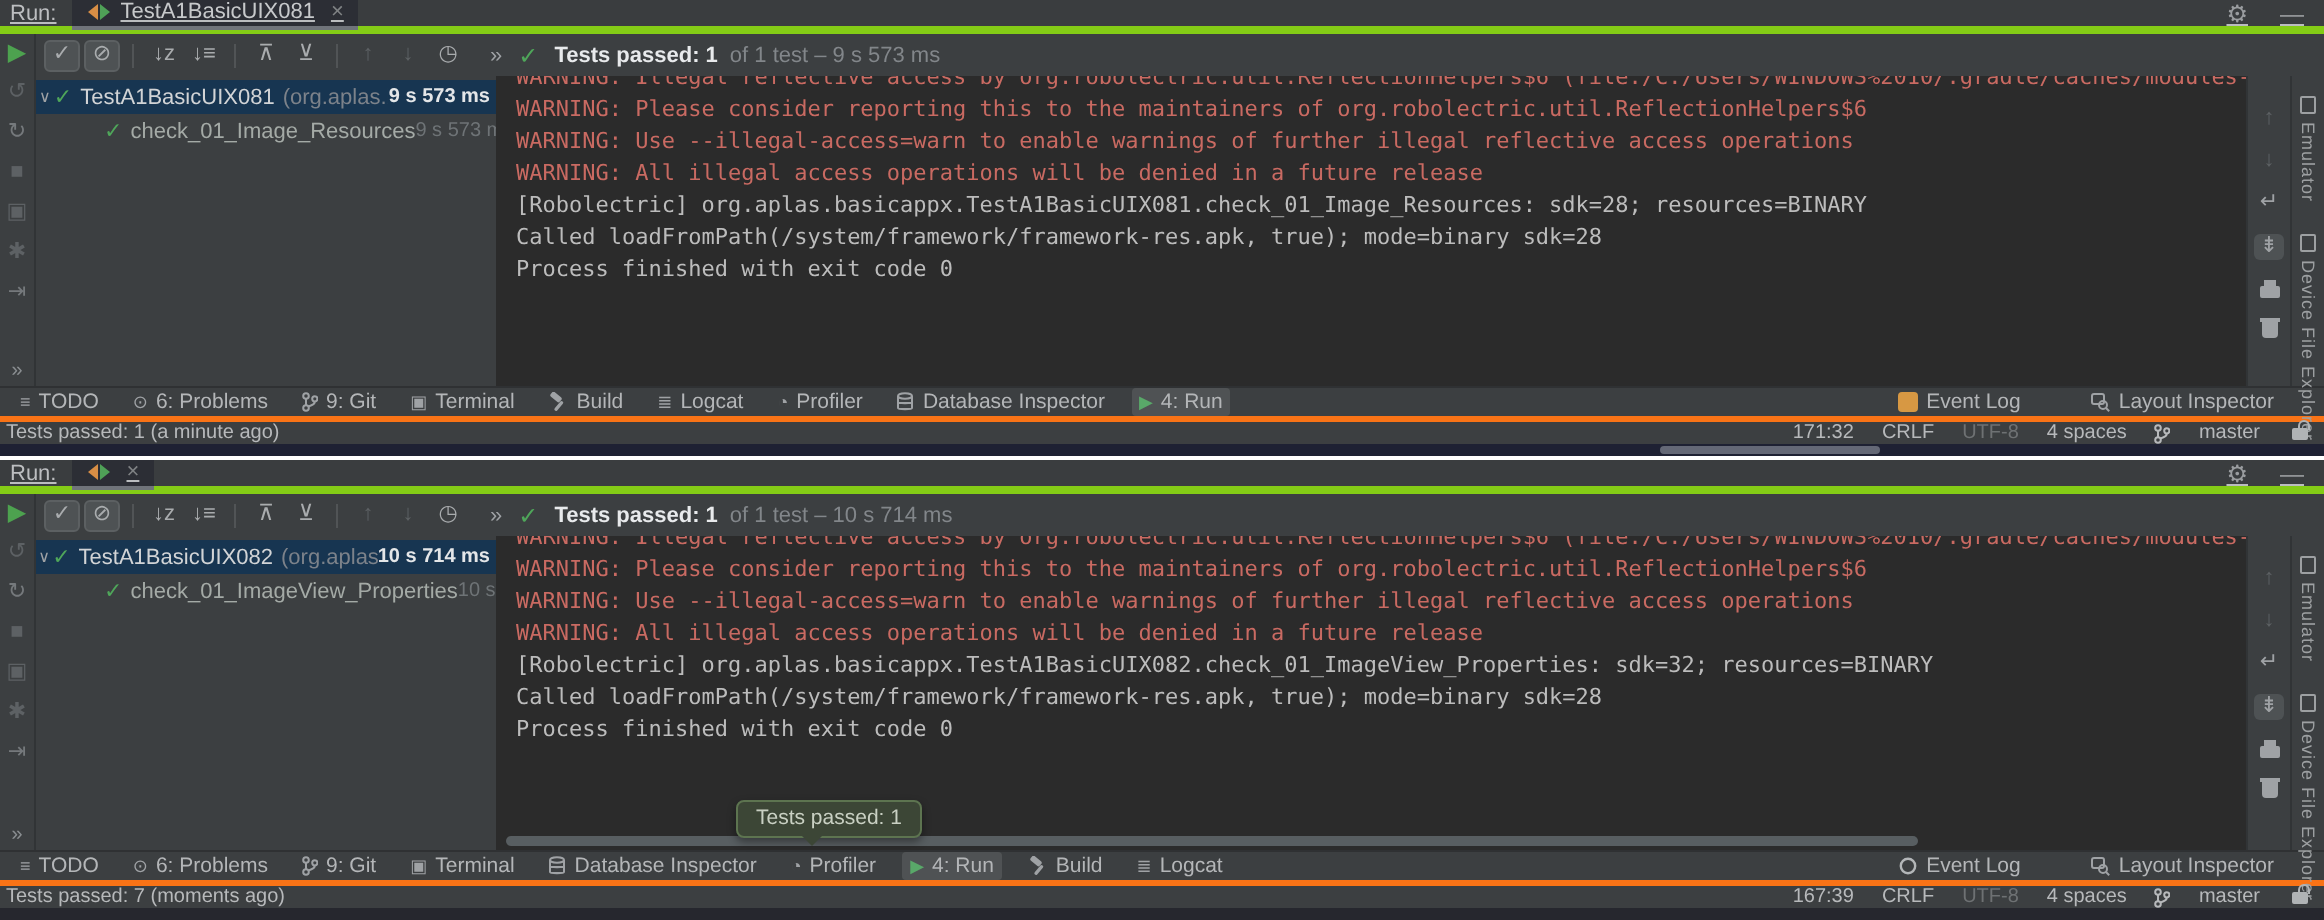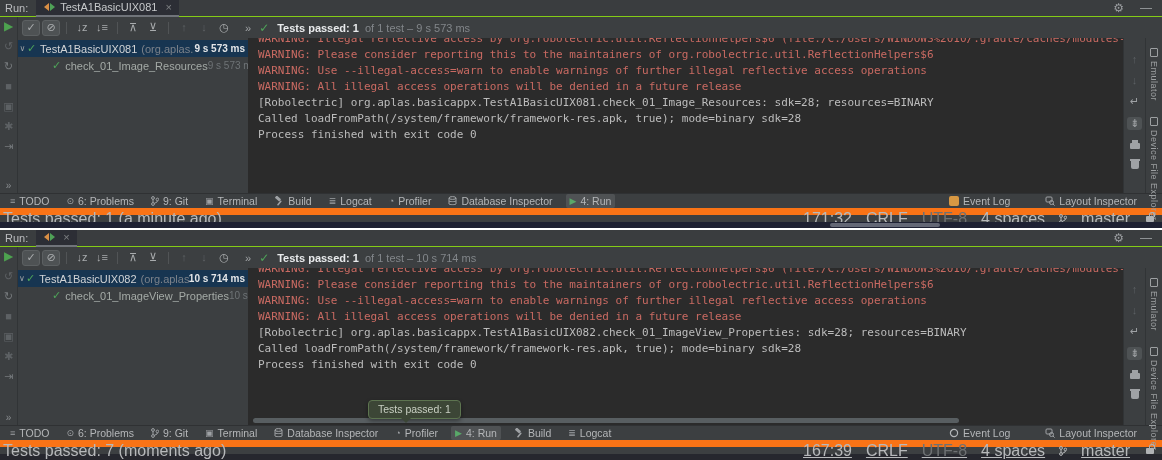--- a/index.html
+++ b/index.html
@@ -5,21 +5,21 @@
   * { margin:0; padding:0; box-sizing:border-box; }
   html,body { background:#2b2b2b; }
   .app {
     width:1162px; height:460px; overflow:hidden; position:relative;
     font-family:"Liberation Sans","DejaVu Sans",sans-serif;
     font-size:11px; color:#bbbdbf; background:#3c3f41;
   }
   .panel { position:relative; width:1162px; height:230px; overflow:hidden; background:#3c3f41; }
 
   
-  .tabbar { height:17px; display:flex; align-items:center; background:#3a3d3f; border-bottom:1px solid #84cc16; }
+  .tabbar { height:17px; display:flex; align-items:center; background:#3a3d3f; border-bottom:4px solid #84cc16;text-decoration:underline; }
   .run-label { color:#bcbec0; padding:0 8px 0 5px; }
   .tab { display:flex; align-items:center; gap:5px; height:17px; padding:0 7px 0 8px;
          background:#2c2e35; border-bottom:2px solid #70747a; cursor:pointer; }
   .tab-title { color:#c7c9cb; white-space:nowrap; }
   .tab-close { color:#7f8284; font-size:11px; margin-left:3px; }
   .cfg-icon { display:inline-flex; align-items:center; gap:1px; }
   .tri-l { width:0;height:0;border-top:4px solid transparent;border-bottom:4px solid transparent;border-right:5px solid #d98e45; }
   .tri-r { width:0;height:0;border-top:4px solid transparent;border-bottom:4px solid transparent;border-left:5px solid #4fa157; }
   .tb-right { margin-left:auto; display:flex; gap:16px; padding-right:10px; color:#9a9da0; font-size:12px; }
 
@@ -89,22 +89,22 @@
          color:#b4b6b8; cursor:pointer; white-space:nowrap; }
   .twb.active { background:rgba(255,255,255,.10); border-radius:2px; }
   .twb-ic { font-size:9px; color:#9fa2a5; line-height:1; }
   .twb-ic.green { color:#59a869; }
   .twb svg { display:block; }
   .twbar-right { margin-left:auto; display:flex; align-items:center; gap:18px; padding-right:12px; }
   .ev-badge { width:10px; height:10px; background:#d79843; border-radius:2px; display:inline-block; }
 
   
   .statusbar { height:14px; display:flex; align-items:center; padding:0 8px 0 3px;
-               background:#3c3f41; border-top:7px solid #f97316; font-size:16px; color:#b7b9bb; }
-  .sb-right { margin-left:auto; display:flex; align-items:center; gap:14px;text-decoration:underline; }
+               background:#3c3f41; border-top:3px solid #f97316; font-size:10px; color:#b7b9bb; }
+  .sb-right { margin-left:auto; display:flex; align-items:center; gap:14px; }
   .sb-dim { color:#6e7173; }
   .sb-branch { display:flex; align-items:center; gap:14px; }
   .lock-icon { width:8px; height:6px; background:#b0b3b5; border-radius:1px; position:relative; margin-left:2px; }
   .lock-icon::before { content:""; position:absolute; top:-4px; left:3px; width:4px; height:4px;
                        border:1.5px solid #b0b3b5; border-bottom:none; border-radius:3px 3px 0 0; }
 
   
   .edge1 { height:6px; background:#1e2133; position:relative; }
   .edge1-thumb { position:absolute; left:830px; top:1px; width:110px; height:4px; background:#646876; border-radius:2px; }
   .divider { height:2px; background:#ffffff; }
@@ -383,21 +383,21 @@
               <span class="t-time">10 s 714 ms</span>
             </div>
           </div>
 
           <div class="console">
             <div class="cinner">
               <div class="cline err">WARNING: Illegal reflective access by org.robolectric.util.ReflectionHelpers$6 (file:/C:/Users/WINDOWS%2010/.gradle/caches/modules-2/files-2.</div>
               <div class="cline err">WARNING: Please consider reporting this to the maintainers of org.robolectric.util.ReflectionHelpers$6</div>
               <div class="cline err">WARNING: Use --illegal-access=warn to enable warnings of further illegal reflective access operations</div>
               <div class="cline err">WARNING: All illegal access operations will be denied in a future release</div>
-              <div class="cline norm">[Robolectric] org.aplas.basicappx.TestA1BasicUIX082.check_01_ImageView_Properties: sdk=28; resources=BINARY</div>
+              <div class="cline norm">[Robolectric] org.aplas.basicappx.TestA1BasicUIX082.check_01_ImageView_Properties: sdk=32; resources=BINARY</div>
               <div class="cline norm">Called loadFromPath(/system/framework/framework-res.apk, true); mode=binary sdk=28</div>
               <div class="cline norm"></div>
               <div class="cline norm">Process finished with exit code 0</div>
             </div>
             <div class="hscroll"></div>
           </div>
 
           <div class="rightcol">
             <span class="rc-ic rc-dim">↑</span>
             <span class="rc-ic rc-dim">↓</span>

